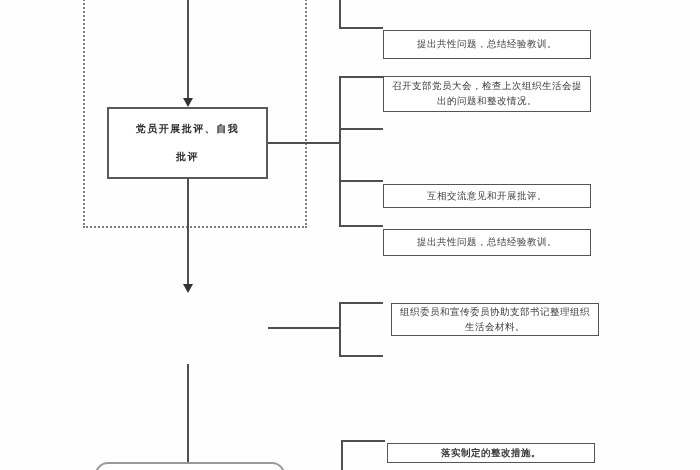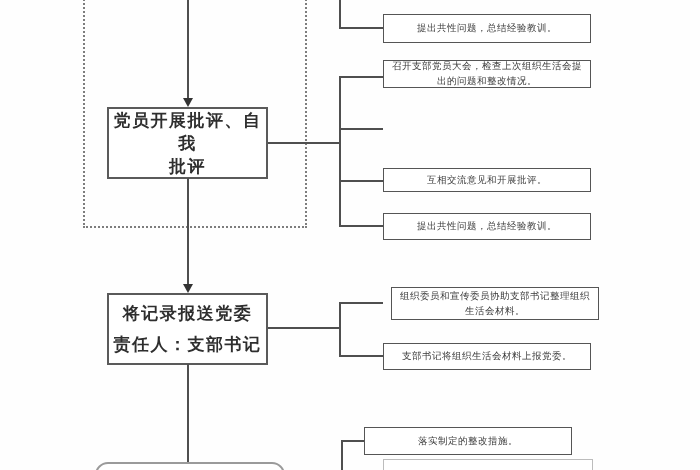--- a/index.html
+++ b/index.html
@@ -26,35 +26,36 @@
     background:transparent;
   }
   
   .flow-box{
     position:absolute;
     background:#ffffff;
     border:2px solid #5a5a5a;
     display:flex;flex-direction:column;
     align-items:center;justify-content:space-evenly;
     text-align:center;
-    font-size:17px;font-weight:bold;color:#2e2e2e;
+    font-size:10px;font-weight:bold;color:#2e2e2e;
     letter-spacing:1.5px;
     box-sizing:border-box;
   }
   
   .detail-box{
     position:absolute;
     background:#ffffff;
     border:1.5px solid #555555;
     display:flex;align-items:center;justify-content:center;
     text-align:center;
     font-size:9.5px;color:#3a3a3a;
     letter-spacing:0.5px;line-height:1.55;
     padding:1px 8px;
     box-sizing:border-box;
+    margin-top:16px;
   }
   .detail-box.faint{border:1.5px solid #bcbcbc;}
   
   .terminator{
     position:absolute;
     background:#ffffff;
     border:2px solid #9a9a9a;
     border-radius:13px;
     box-sizing:border-box;
   }
@@ -81,57 +82,50 @@
   <div class="detail-box" style="left:383px;top:14px;width:208px;height:29px;">
     <span>提出共性问题，总结经验教训。</span>
   </div>
 
   <div class="vline" style="left:339px;top:76px;height:151px;"></div>
   <div class="hline" style="left:339px;top:76px;width:44px;"></div>
   <div class="hline" style="left:339px;top:128px;width:44px;"></div>
   <div class="hline" style="left:339px;top:180px;width:44px;"></div>
   <div class="hline" style="left:339px;top:225px;width:44px;"></div>
 
-  <div class="detail-box" style="left:383px;top:60px;width:208px;height:28px;">
+  <div class="detail-box" style="left:383px;top:60px;width:208px;height:36px;">
     <span>召开支部党员大会，检查上次组织生活会提出的问题和整改情况。</span>
   </div>
   <div class="detail-box" style="left:383px;top:168px;width:208px;height:24px;">
     <span>互相交流意见和开展批评。</span>
   </div>
   <div class="detail-box" style="left:383px;top:213px;width:208px;height:27px;">
     <span>提出共性问题，总结经验教训。</span>
   </div>
 
   <div class="vline" style="left:187px;top:178px;height:108px;"></div>
   <div class="arrow-down" style="left:183px;top:284px;"></div>
 
-  <div class="flow-box" style="left:107px;top:293px;width:161px;height:72px;">
-    <span>将记录报送党委</span>
-    <span>责任人：支部书记</span>
-  </div>
 
   <div class="hline" style="left:268px;top:327px;width:73px;"></div>
 
   <div class="vline" style="left:339px;top:302px;height:55px;"></div>
   <div class="hline" style="left:339px;top:302px;width:44px;"></div>
   <div class="hline" style="left:339px;top:355px;width:44px;"></div>
 
   <div class="detail-box" style="left:391px;top:287px;width:208px;height:33px;">
     <span>组织委员和宣传委员协助支部书记整理组织生活会材料。</span>
   </div>
-  <div class="detail-box" style="left:383px;top:343px;width:208px;height:27px;">
-    <span>支部书记将组织生活会材料上报党委。</span>
-  </div>
 
   <div class="vline" style="left:187px;top:364px;height:100px;"></div>
 
   <div class="terminator" style="left:95px;top:462px;width:190px;height:28px;"></div>
 
   <div class="vline" style="left:341px;top:440px;height:30px;"></div>
   <div class="hline" style="left:341px;top:440px;width:44px;"></div>
 
-  <div class="detail-box" style="left:364px;top:427px;width:208px;height:28px;">
+  <div class="detail-box" style="left:387px;top:427px;width:208px;height:20px;font-weight:bold;">
     <span>落实制定的整改措施。</span>
   </div>
 
   <div class="detail-box faint" style="left:383px;top:459px;width:210px;height:18px;"></div>
 
 </div>
 
 </body></html>

